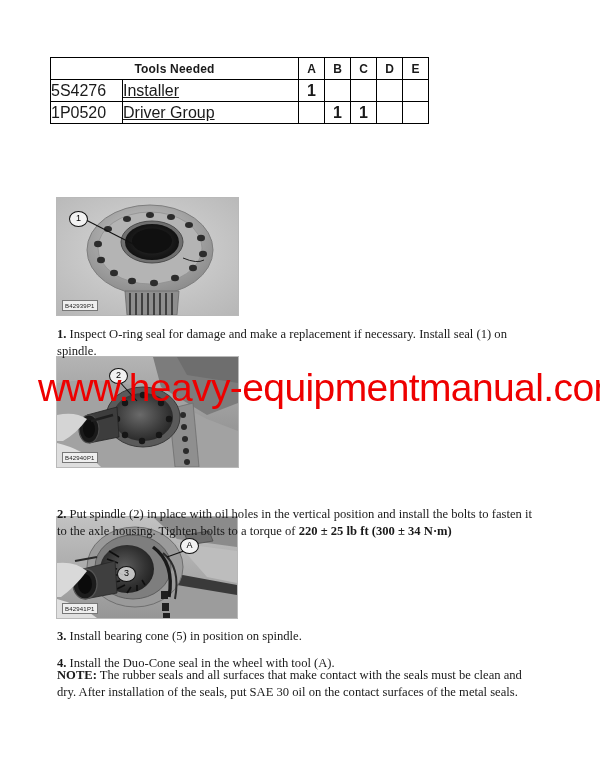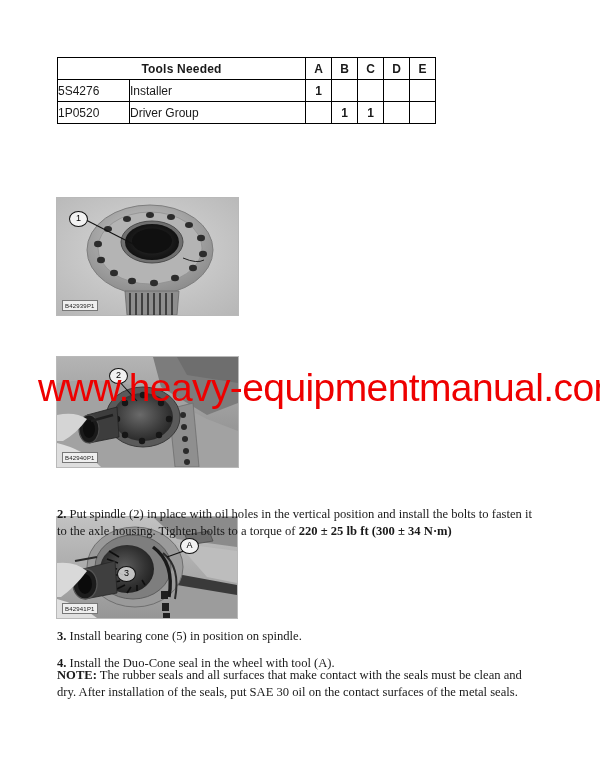--- a/index.html
+++ b/index.html
@@ -18,34 +18,34 @@
 
   .page {
     position: absolute;
     inset: 0;
     background: #ffffff;
   }
 
   
   .tools-table-wrap {
     position: absolute;
-    left: 57px;
+    left: 50px;
     top: 57px;
     width: 378px;
   }
   table.tools {
     border-collapse: collapse;
     width: 100%;
     font-family: "Liberation Sans", sans-serif;
     table-layout: fixed;
   }
   table.tools td, table.tools th {
     border: 1px solid #000000;
     height: 21px;
-    font-size: 12px;
+    font-size: 16px;
     padding: 0;
     vertical-align: middle;
   }
   table.tools thead th.title {
     font-weight: bold;
     font-size: 12px;
     text-align: center;
     letter-spacing: 0.2px;
   }
   table.tools thead th.col {
@@ -55,20 +55,21 @@
   }
   td.pn {
     padding-left: 8px;
     font-size: 11.5px;
     white-space: nowrap;
   }
   td.nm {
     padding-left: 6px;
     font-size: 11.5px;
     white-space: nowrap;
+    text-decoration: underline;
   }
   td.mk {
     text-align: center;
     font-size: 11px;
     font-weight: bold;
   }
   col.c-pn { width: 72px; }
   col.c-nm { width: 176px; }
   col.c-ab { width: 26px; }
 
@@ -385,20 +386,23 @@
 
       <line x1="66" y1="58" x2="62" y2="56" stroke="#111" stroke-width="1"></line>
     </svg>
     <div class="callout" style="left:60px; top:49px; background:rgba(235,235,235,0.75);">3</div>
     <div class="callout" style="left:123px; top:21px;">A</div>
     <div class="fig-id">B42941P1</div>
   </div>
 
   <div class="watermark">www.heavy-equipmentmanual.com</div>
 
+  <div class="para p1">
+    <b>1.</b><span> Inspect O-ring seal for damage and make a replacement if necessary. Install seal (1) on spindle.</span>
+  </div>
 
   <div class="para p2">
     <b>2.</b><span> Put spindle (2) in place with oil holes in the vertical position and install the bolts to fasten it to the axle housing. Tighten bolts to a torque of </span><b>220 ± 25 lb ft (300 ± 34 N·m)</b>
   </div>
 
   <div class="para p3">
     <b>3.</b><span> Install bearing cone (5) in position on spindle.</span>
   </div>
 
   <div class="para p4">

